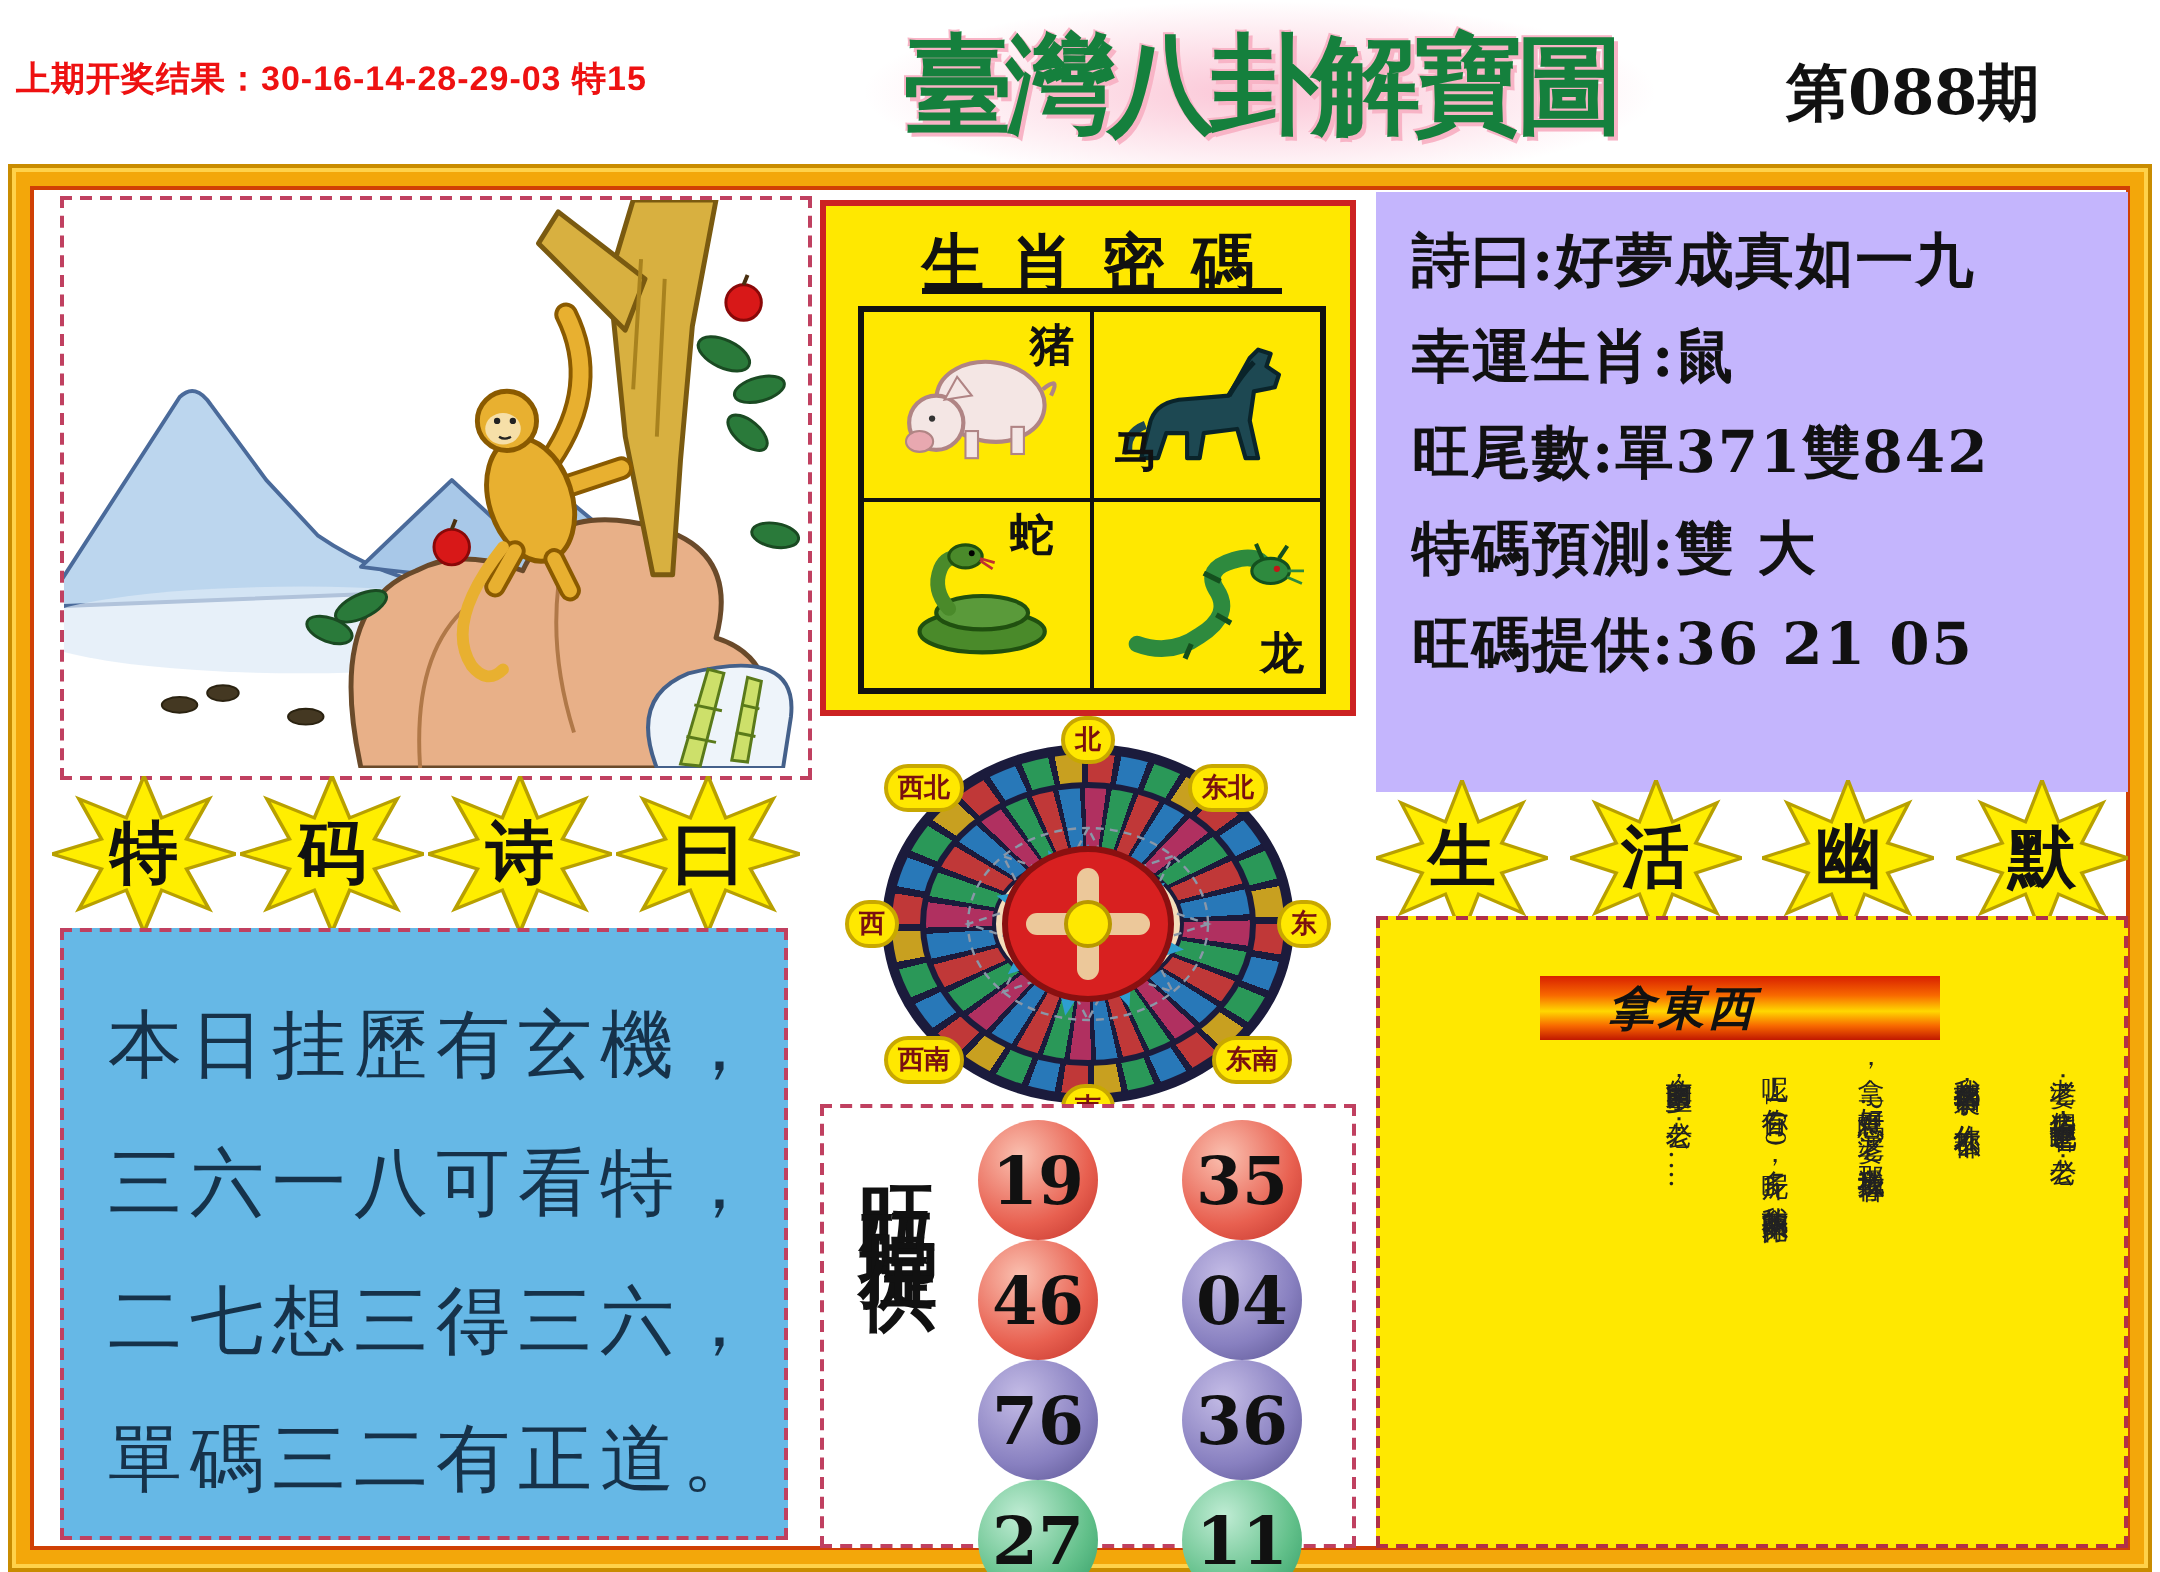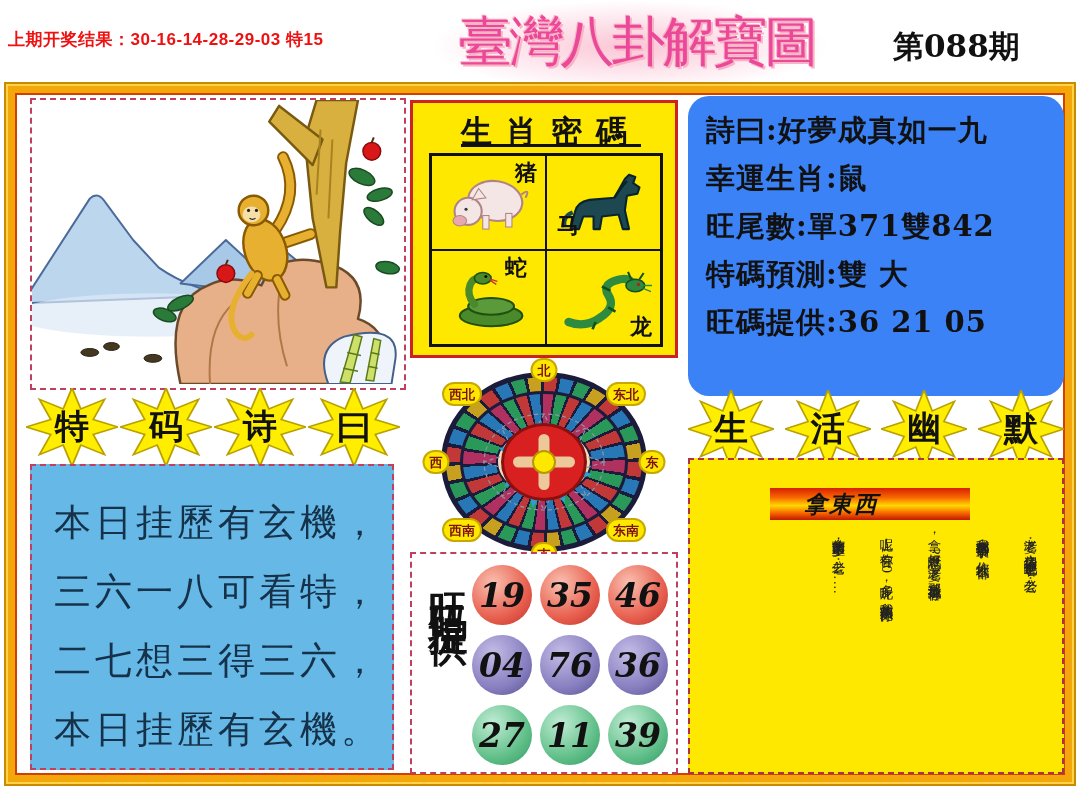--- a/index.html
+++ b/index.html
@@ -3,22 +3,22 @@
 <meta charset="utf-8">
 <style>
   html,body{margin:0;padding:0;background:#fff;}
   #stage{position:relative;width:1080px;height:786px;background:#fff;overflow:hidden;
          font-family:"Liberation Sans","DejaVu Sans",sans-serif;}
 
   
   .prev-result{position:absolute;left:8px;top:28px;font-size:17px;font-weight:bold;color:#ee1111;letter-spacing:0.5px;}
   .title-wash{position:absolute;left:430px;top:0px;width:400px;height:84px;
               background:radial-gradient(ellipse at 50% 55%, rgba(248,150,180,.55), rgba(248,150,180,0) 70%);}
-  .main-title{position:absolute;left:452px;top:2px;width:370px;height:80px;line-height:80px;text-align:center;
-              font-family:"DejaVu Serif","Liberation Serif",serif;font-weight:normal;font-size:54px;color:#ec4899;
+  .main-title{position:absolute;left:452px;top:2px;width:370px;height:80px;line-height:80px;text-align:left;
+              font-family:"DejaVu Serif","Liberation Serif",serif;font-weight:bold;font-size:54px;color:#15803d;
               text-shadow:2px 2px 0 #f8b4c6,-1px -1px 0 #f8b4c6;letter-spacing:-3px;white-space:nowrap;}
   .issue-no{position:absolute;left:893px;top:26px;font-size:31px;font-weight:bold;color:#111;
             font-family:"DejaVu Serif","Liberation Serif",serif;}
 
   
   .main-frame{position:absolute;left:8px;top:86px;width:1050px;height:682px;background:#fff;
               border:7px solid #f3a70a;
               box-shadow:inset 0 0 0 2px #d04005, 0 0 0 2px #ffd24a, 0 0 0 4px #c98c00;}
 
   
@@ -72,30 +72,30 @@
        border-radius:14px;height:24px;line-height:22px;padding:0 5px;font-size:13px;font-weight:bold;color:#7a1010;
        font-family:"DejaVu Serif","Liberation Serif",serif;white-space:nowrap;box-sizing:border-box;}
 
   
   .lucky-box{position:absolute;left:410px;top:552px;width:268px;height:222px;background:#fff;
              border:2px dashed #c04060;box-sizing:border-box;}
   .lucky-label{position:absolute;left:10px;top:8px;height:206px;writing-mode:vertical-rl;
                font-family:"DejaVu Serif","Liberation Serif",serif;font-weight:bold;font-size:39px;color:#111;
                letter-spacing:12px;}
   .balls{position:absolute;left:56px;top:6px;width:204px;height:210px;display:grid;
-         grid-template-columns:repeat(3,1fr);grid-template-rows:repeat(3,1fr);place-items:center;font-style:italic;}
+         grid-template-columns:repeat(2,1fr);grid-template-rows:repeat(3,1fr);place-items:center;}
   .ball{width:60px;height:60px;border-radius:50%;display:flex;align-items:center;justify-content:center;
         font-family:"DejaVu Serif","Liberation Serif",serif;font-weight:bold;font-size:33px;color:#111;}
   .ball.red{background:radial-gradient(circle at 35% 30%,#fac0b0,#e86050 60%,#c03028);}
   .ball.purple{background:radial-gradient(circle at 35% 30%,#c4bce6,#8880c0 60%,#56508e);}
   .ball.green{background:radial-gradient(circle at 35% 30%,#c0ecd4,#62c08a 60%,#2e9862);text-align:center;}
 
   
-  .pink-panel{position:absolute;left:688px;top:96px;width:376px;height:300px;background:#3b82f6;
-              box-sizing:border-box;padding:10px 0 0 18px;border-radius:21px;}
+  .pink-panel{position:absolute;left:688px;top:96px;width:376px;height:300px;background:#c4b5fd;
+              box-sizing:border-box;padding:10px 0 0 18px;}
   .pink-panel p{margin:0;height:48px;line-height:48px;font-family:"DejaVu Serif","Liberation Serif",serif;
                 font-weight:bold;font-size:29px;color:#111;white-space:nowrap;letter-spacing:1px;}
   .joke-box{position:absolute;left:688px;top:458px;width:376px;height:316px;background:#ffe800;
             border:2px dashed #b03048;box-sizing:border-box;}
   .joke-banner{position:absolute;left:80px;top:28px;width:200px;height:32px;
                background:linear-gradient(180deg,#d82000,#f86800 30%,#ffd800 55%,#f86800 78%,#c01800);
                display:flex;align-items:center;}
   .joke-title{font-family:"DejaVu Serif","Liberation Serif",serif;font-weight:bold;font-size:23px;color:#111;
               padding-left:34px;letter-spacing:2px;font-style:italic;}
   .joke-text{position:absolute;right:22px;top:68px;width:336px;height:236px;writing-mode:vertical-rl;
@@ -200,21 +200,21 @@
           <polygon points="50,0 59.6,26.9 85.4,14.6 73.1,40.4 100,50 73.1,59.6 85.4,85.4 59.6,73.1 50,100 40.4,73.1 14.6,85.4 26.9,59.6 0,50 26.9,40.4 14.6,14.6 40.4,26.9" fill="#ffee00" stroke="#b8a000" stroke-width="2"></polygon>
         </svg>
       <span class="star-char">曰</span>
     </div>
   </div>
 
   <div class="poem-box">
     <p>本日挂歷有玄機，</p>
     <p>三六一八可看特，</p>
     <p>二七想三得三六，</p>
-    <p>本日挂歷有玄機。</p>
+    <p>單碼三二有正道。</p>
   </div>
 
   <div class="zodiac-box">
     <div class="zodiac-title">生肖密碼</div>
     <div class="zodiac-grid">
       <div class="zcell">
         <svg width="96" height="72" viewBox="0 0 92 68">
           <ellipse cx="52" cy="32" rx="26" ry="19" transform="rotate(8 52 32)" fill="#f4e6e4" stroke="#b08484" stroke-width="2"></ellipse>
           <rect x="40" y="46" width="6" height="13" fill="#f4e6e4" stroke="#b08484"></rect>
           <rect x="62" y="44" width="6" height="13" fill="#f4e6e4" stroke="#b08484"></rect>
@@ -279,21 +279,21 @@
           </svg>
           <div class="hub">
             <div class="bar-h"></div>
             <div class="bar-v"></div>
             <div class="dot"></div>
           </div>
         </div>
       </div>
     </div>
     <div class="dir" style="left:120px;top:8px;">北</div>
-    <div class="dir" style="left:202px;top:32px;">东北</div>
+    <div class="dir" style="left:190px;top:32px;">东北</div>
     <div class="dir" style="left:228px;top:100px;">东</div>
     <div class="dir" style="left:202px;top:168px;">东南</div>
     <div class="dir" style="left:120px;top:192px;">南</div>
     <div class="dir" style="left:38px;top:168px;">西南</div>
     <div class="dir" style="left:12px;top:100px;">西</div>
     <div class="dir" style="left:38px;top:32px;">西北</div>
   </div>
 
   <div class="lucky-box">
     <div class="lucky-label">旺码提供</div>

